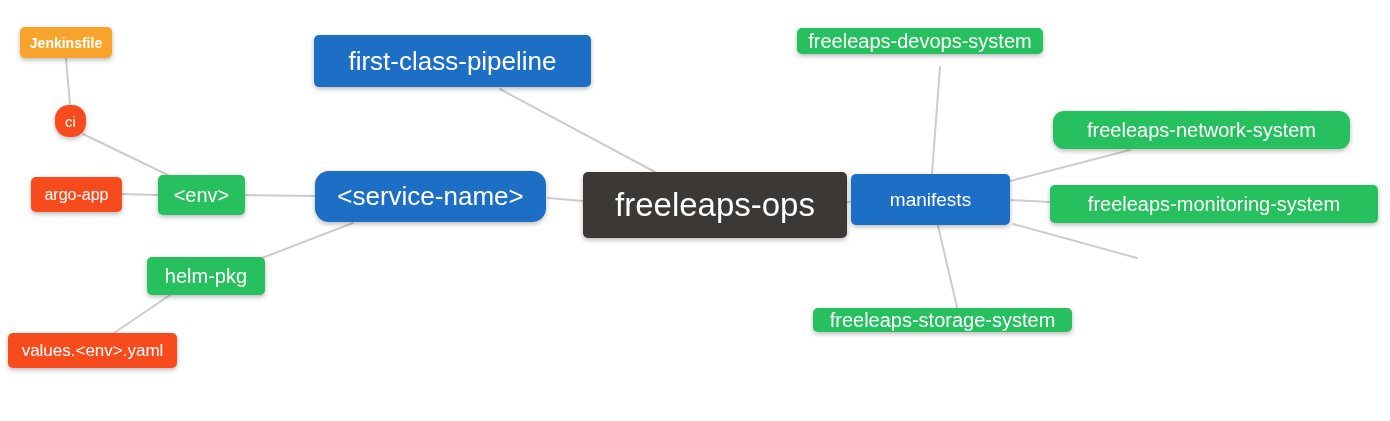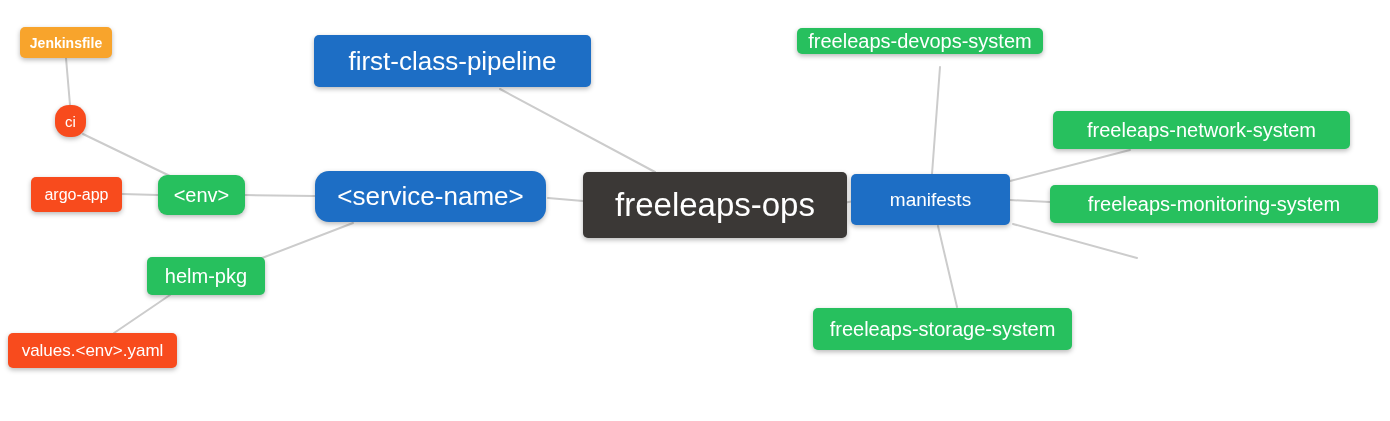--- a/index.html
+++ b/index.html
@@ -38,27 +38,27 @@
     white-space: nowrap;
     box-shadow: 0 2px 5px rgba(0,0,0,0.28);
     cursor: pointer;
     user-select: none;
   }
   
   #n-root        { left: 583px;  top: 172px; width: 264px; height: 66px; font-size: 33px; }
   #n-pipeline    { left: 314px;  top: 35px;  width: 277px; height: 52px; font-size: 26px; }
   #n-service     { left: 315px;  top: 171px; width: 231px; height: 51px; font-size: 26px; border-radius: 14px; }
   #n-manifests   { left: 851px;  top: 174px; width: 159px; height: 51px; font-size: 19px; }
-  #n-env         { left: 158px;  top: 175px; width: 87px;  height: 40px; font-size: 20px; border-radius: 9px; }
+  #n-env         { left: 158px;  top: 175px; width: 87px;  height: 40px; font-size: 20px; }
   #n-helm        { left: 147px;  top: 257px; width: 118px; height: 38px; font-size: 20px; }
   #n-devops      { left: 797px;  top: 28px;  width: 246px; height: 26px; font-size: 20px; }
-  #n-network     { left: 1053px; top: 111px; width: 297px; height: 38px; font-size: 20px; }
+  #n-network     { left: 1053px; top: 111px; width: 297px; height: 38px; font-size: 20px; border-radius: 11px; }
   #n-monitoring  { left: 1050px; top: 185px; width: 328px; height: 38px; font-size: 20px; }
   #n-controls    { left: 1060px; top: 258px; width: 293px; height: 38px; font-size: 20px; }
-  #n-storage     { left: 813px;  top: 308px; width: 259px; height: 42px; font-size: 20px; }
+  #n-storage     { left: 813px;  top: 308px; width: 259px; height: 24px; font-size: 20px; }
   #n-ci          { left: 55px;   top: 105px; width: 31px;  height: 32px; font-size: 15px; border-radius: 14px; }
   #n-argo        { left: 31px;   top: 177px; width: 91px;  height: 35px; font-size: 16px; }
   #n-values      { left: 8px;    top: 333px; width: 169px; height: 35px; font-size: 17px; }
   #n-jenkinsfile { left: 20px;   top: 27px;  width: 92px;  height: 31px; font-size: 14px; }
 </style>
 </head>
 <body>
 
 <div id="canvas">
 

